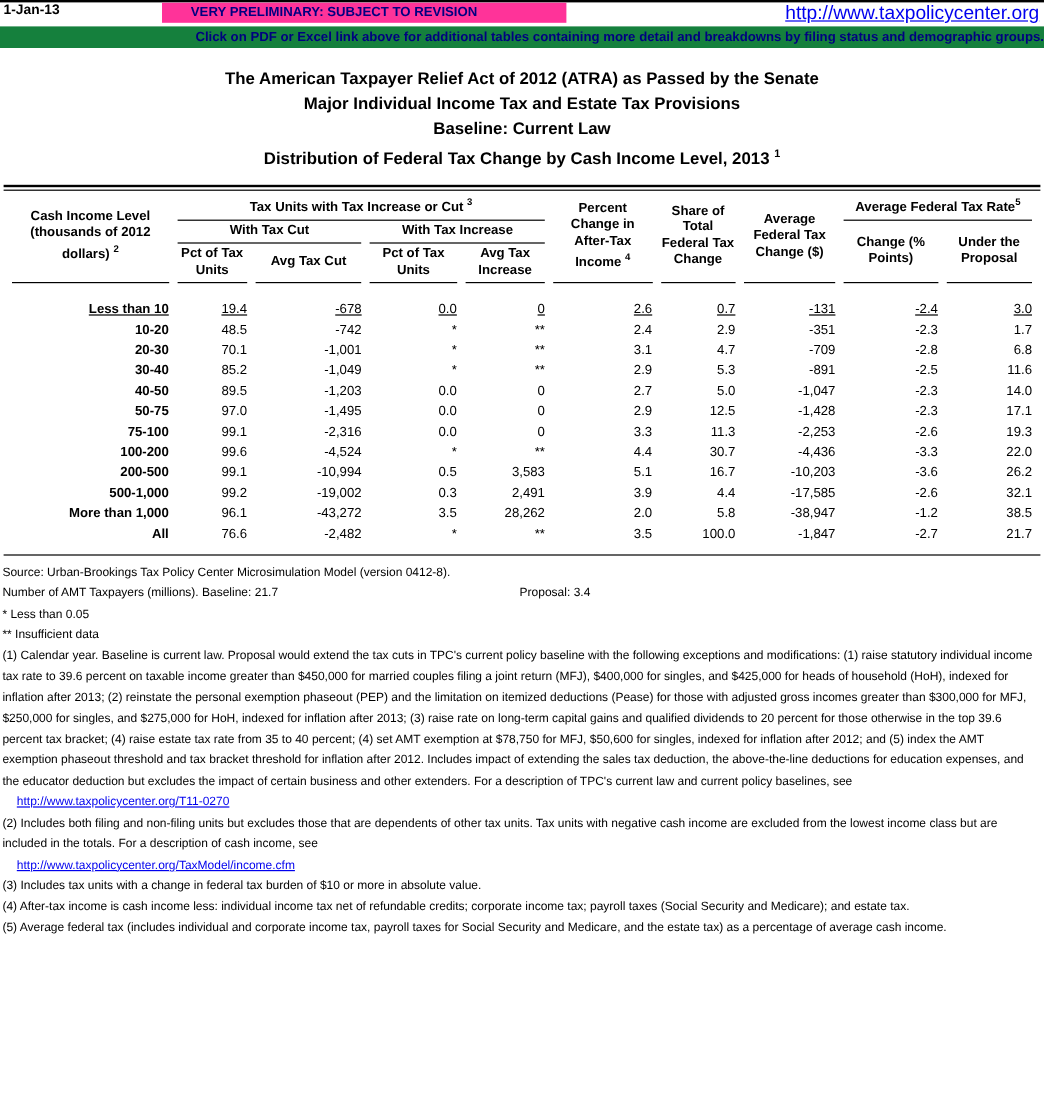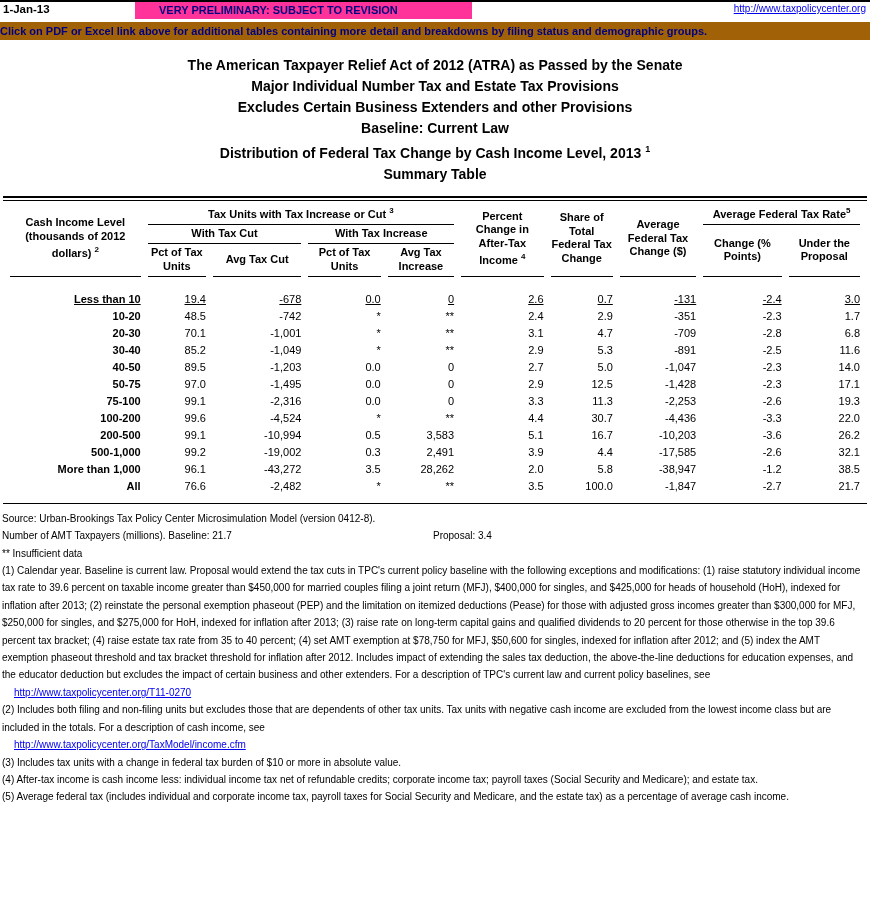--- a/index.html
+++ b/index.html
@@ -10,26 +10,26 @@
   }
   
   .topbar { position:relative; height:18px; }
   .date { position:absolute; left:3px; top:1px; font-size:11.5px; font-weight:bold; }
   .prelim {
     position:absolute; left:135px; top:0; width:337px; height:17px; box-sizing:border-box;
     background:#FF3399; color:#000080; font-size:11px; font-weight:bold;
     line-height:17px; padding-left:24px;
   }
   .toplink {
-    position:absolute; right:4px; top:1px; font-size:10px;
+    position:absolute; right:4px; top:1px; font-size:16px;
     color:#0000EE; text-decoration:underline; cursor:pointer;
   }
   .cyanbar {
-    margin-top:2px; height:18px; background:#a16207; color:#000080;
-    font-size:11px; font-weight:bold; text-align:left; line-height:18px;
+    margin-top:2px; height:18px; background:#15803d; color:#000080;
+    font-size:11px; font-weight:bold; text-align:right; line-height:18px;
   }
   
   .titles { margin-top:15px; text-align:center; font-size:14px; font-weight:bold; line-height:21px; }
   .titles sup { font-size:9px; }
   
   .tablewrap { margin:11px 3px 0 3px; }
   .double-rule { height:2px; border-top:2px solid #000; border-bottom:1.5px solid #000; }
   table.dist {
     width:100%; table-layout:fixed; border-collapse:separate; border-spacing:7px 0;
     margin-top:1px; font-size:11px;
@@ -59,25 +59,23 @@
   <div class="topbar">
     <span class="date">1-Jan-13</span>
     <span class="prelim">VERY PRELIMINARY: SUBJECT TO REVISION</span>
     <a class="toplink" href="#">http://www.taxpolicycenter.org</a>
   </div>
 
   <div class="cyanbar">Click on PDF or Excel link above for additional tables containing more detail and breakdowns by filing status and demographic groups.</div>
 
   <div class="titles">
     <div>The American Taxpayer Relief Act of 2012 (ATRA) as Passed by the Senate</div>
-    <div>Major Individual Number Tax and Estate Tax Provisions</div>
-    <div>Excludes Certain Business Extenders and other Provisions</div>
+    <div>Major Individual Income Tax and Estate Tax Provisions</div>
     <div>Baseline: Current Law</div>
     <div><span>Distribution of Federal Tax Change by Cash Income Level, 2013</span> <sup>1</sup></div>
-    <div>Summary Table</div>
   </div>
 
   <div class="tablewrap">
     <div class="double-rule"></div>
     <table class="dist">
       <colgroup>
         <col style="width:130px">
           <col style="width:58px">
           <col style="width:88px">
           <col style="width:72px">
@@ -259,20 +257,21 @@
     </table>
     <div class="bottom-rule"></div>
   </div>
 
   <div class="notes">
     <div>Source: Urban-Brookings Tax Policy Center Microsimulation Model (version 0412-8).</div>
     <div class="amt">
       <span>Number of AMT Taxpayers (millions).  Baseline: 21.7</span>
       <span class="amt-proposal">Proposal: 3.4</span>
     </div>
+    <div>* Less than 0.05</div>
     <div>** Insufficient data</div>
     <div>(1) Calendar year. Baseline is current law. Proposal would extend the tax cuts in TPC's current policy baseline with the following exceptions and modifications: (1) raise statutory individual income tax rate to 39.6 percent on taxable income greater than $450,000 for married couples filing a joint return (MFJ), $400,000 for singles, and $425,000 for heads of household (HoH), indexed for inflation after 2013; (2) reinstate the personal exemption phaseout (PEP) and the limitation on itemized deductions (Pease) for those with adjusted gross incomes greater than $300,000 for MFJ, $250,000 for singles, and $275,000 for HoH, indexed for inflation after 2013; (3) raise rate on long-term capital gains and qualified dividends to 20 percent for those otherwise in the top 39.6 percent tax bracket; (4) raise estate tax rate from 35 to 40 percent; (4) set AMT exemption at $78,750 for MFJ, $50,600 for singles, indexed for inflation after 2012; and (5) index the AMT exemption phaseout threshold and tax bracket threshold for inflation after 2012. Includes impact of extending the sales tax deduction, the above-the-line deductions for education expenses, and the educator deduction but excludes the impact of certain business and other extenders. For a description of TPC's current law and current policy baselines, see</div>
     <a class="note-link" href="#">http://www.taxpolicycenter.org/T11-0270</a>
     <div>(2) Includes both filing and non-filing units but excludes those that are dependents of other tax units. Tax units with negative cash income are excluded from the lowest income class but are included in the totals. For a description of cash income, see</div>
     <a class="note-link" href="#">http://www.taxpolicycenter.org/TaxModel/income.cfm</a>
     <div>(3) Includes tax units with a change in federal tax burden of $10 or more in absolute value.</div>
     <div>(4) After-tax income is cash income less: individual income tax net of refundable credits; corporate income tax; payroll taxes (Social Security and Medicare); and estate tax.</div>
     <div>(5) Average federal tax (includes individual and corporate income tax, payroll taxes for Social Security and Medicare, and the estate tax) as a percentage of average cash income.</div>
   </div>
 

